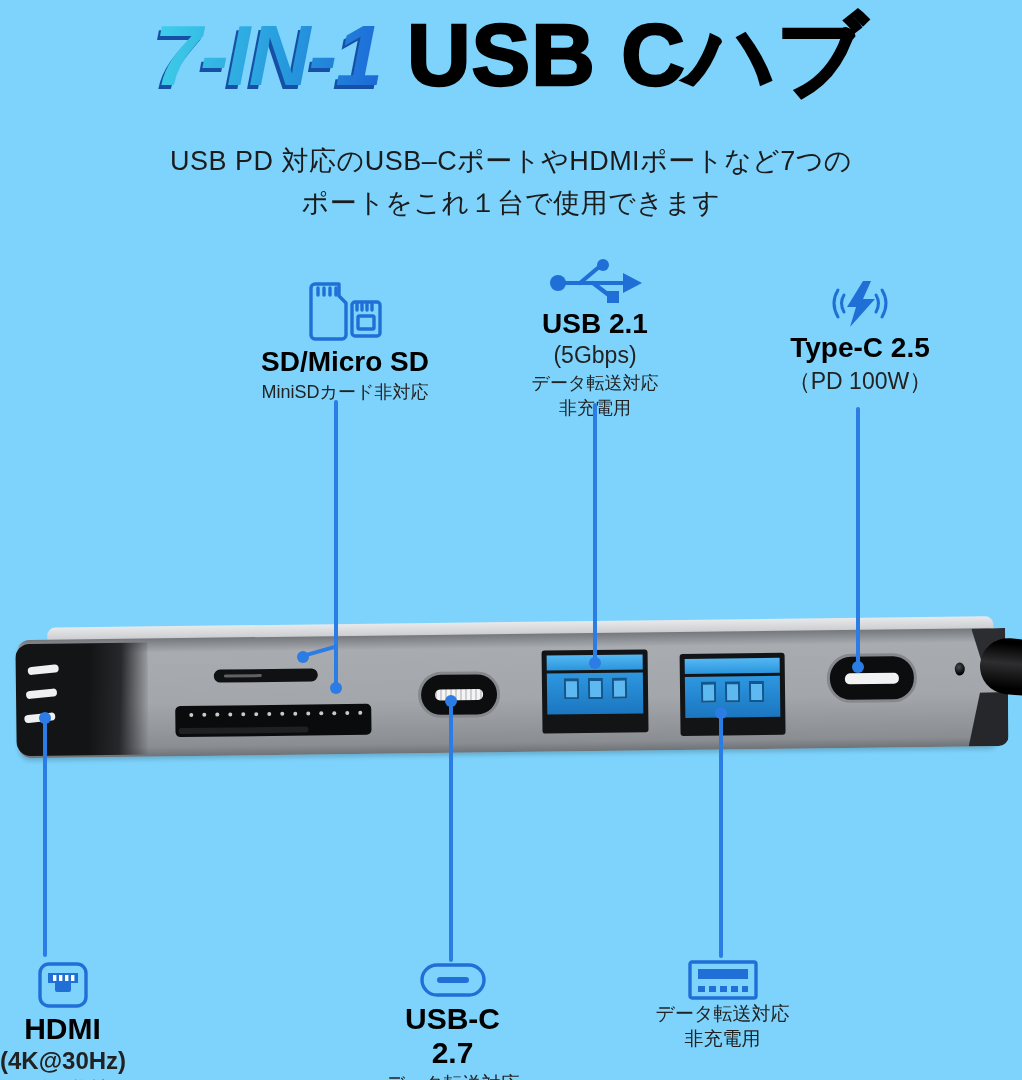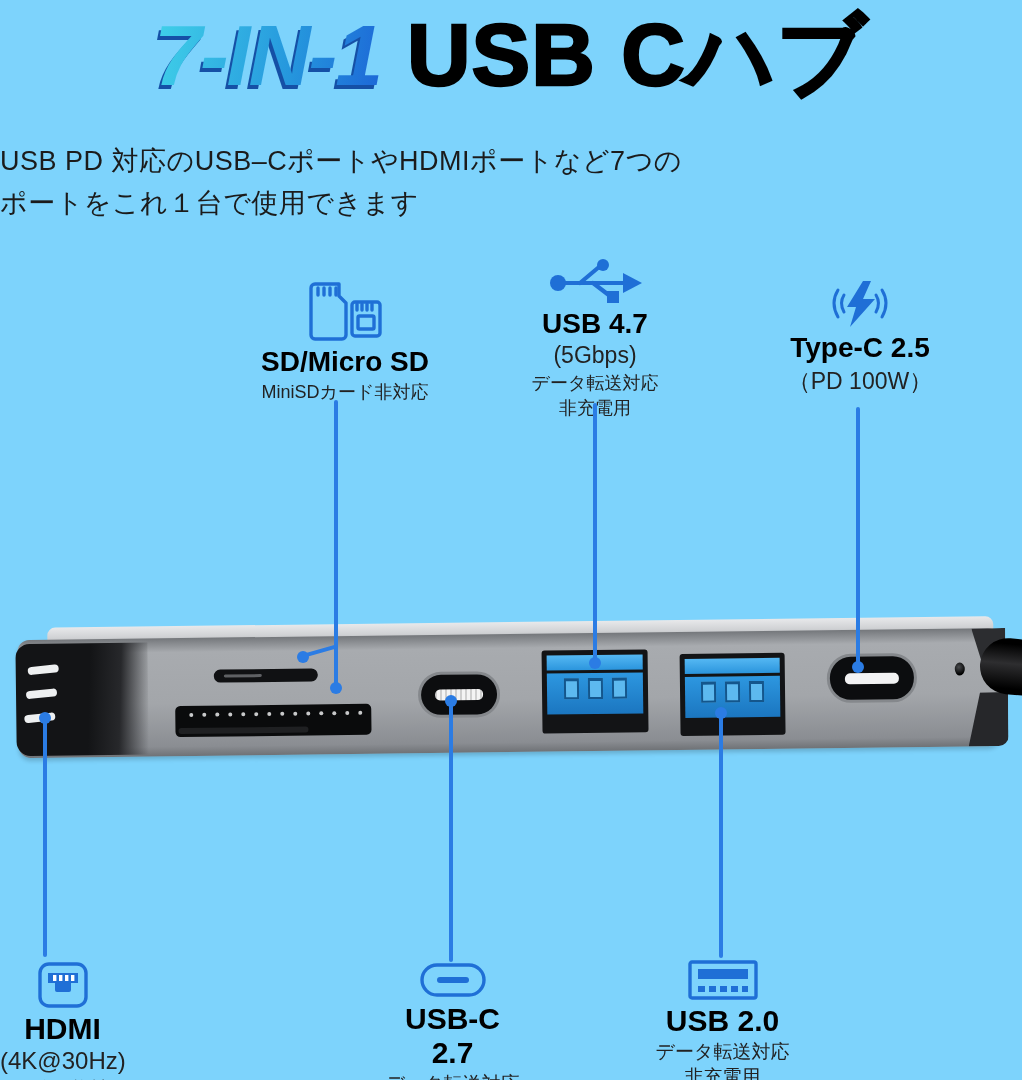--- a/index.html
+++ b/index.html
@@ -9,38 +9,38 @@
   
   .title-row{position:absolute;top:-4px;left:0;width:100%;text-align:center;white-space:nowrap;}
   .title-hl{display:inline-block;font-size:86px;font-weight:900;font-style:italic;letter-spacing:-2px;
             background:linear-gradient(100deg,#3ecde8 5%,#2596dd 55%,#1b5fd6 95%);
             -webkit-background-clip:text;background-clip:text;color:transparent;
             filter:drop-shadow(-3px 4px 0 #1550a6);padding-right:26px;}
   .title-rest{display:inline-block;font-size:88px;font-weight:900;color:#000;letter-spacing:1px;
               -webkit-text-stroke:2.5px #000;}
 
   
-  .subtitle{position:absolute;top:140px;left:0;width:100%;text-align:left;
+  .subtitle{position:absolute;top:140px;left:0;width:100%;text-align:center;
             font-size:27px;line-height:42px;color:#1b1b1b;letter-spacing:0.5px;}
 
   
   .feat{position:absolute;text-align:center;}
   .feat .ic{display:block;margin:0 auto;}
   .feat-title{font-size:28px;font-weight:bold;color:#000;margin-top:4px;}
   .feat-spec{font-size:23px;color:#222;margin-top:2px;}
   .feat-note{font-size:18px;color:#222;margin-top:3px;line-height:22px;}
   .f-sd{left:230px;top:280px;width:230px;}
   .f-usb3{left:495px;top:256px;width:200px;}
   .f-typec{left:735px;top:280px;width:250px;}
 
   
   .bot{position:absolute;text-align:center;}
   .bot .ic{display:block;margin:0 auto;}
   .bot-title{font-size:30px;font-weight:bold;color:#000;margin-top:4px;}
-  .bot-spec{font-size:24px;color:#222;margin-top:1px;}
+  .bot-spec{font-size:24px;color:#222;margin-top:1px;font-weight:bold;}
   .bot-note{font-size:19px;color:#222;margin-top:2px;line-height:23px;}
   .b-hdmi{left:0px;top:962px;width:125px;}
   .b-usbc2{left:380px;top:962px;width:145px;}
   .b-usb2{left:650px;top:960px;width:145px;}
 
   
   .line{position:absolute;width:4px;background:#2b7ce4;border-radius:2px;z-index:6;}
   .lineh{position:absolute;height:4px;background:#2b7ce4;border-radius:2px;z-index:6;}
   .dot{position:absolute;width:12px;height:12px;border-radius:50%;background:#2b7ce4;z-index:7;}
 
@@ -125,21 +125,21 @@
   <div class="feat f-usb3">
     <svg class="ic" width="96" height="48" viewBox="0 0 96 48">
       <circle class="blue-fill" cx="11" cy="27" r="8"></circle>
       <line class="blue-stroke" x1="11" y1="27" x2="80" y2="27" style="stroke-width:4.2"></line>
       <polygon class="blue-fill" points="76,17 95,27 76,37"></polygon>
       <line class="blue-stroke" x1="33" y1="27" x2="52" y2="11" style="stroke-width:4.2"></line>
       <circle class="blue-fill" cx="56" cy="9" r="6"></circle>
       <line class="blue-stroke" x1="46" y1="27" x2="63" y2="40" style="stroke-width:4.2"></line>
       <rect class="blue-fill" x="60" y="35" width="12" height="12"></rect>
     </svg>
-    <div class="feat-title">USB 4.7</div>
+    <div class="feat-title">USB 2.1</div>
     <div class="feat-spec">(5Gbps)</div>
     <div class="feat-note">データ転送対応</div>
     <div class="feat-note">非充電用</div>
   </div>
 
   <div class="feat f-typec">
     <svg class="ic" width="78" height="48" viewBox="0 0 78 48">
       <polygon class="blue-fill" points="42,1 26,27 35,27 29,47 54,19 42,19 50,1"></polygon>
       <path class="blue-stroke" d="M17 10 q-8 13 0 27" style="stroke-width:3"></path>
       <path class="blue-stroke" d="M23 15 q-5 8 0 17" style="stroke-width:3"></path>
@@ -256,18 +256,17 @@
   <div class="bot b-usb2">
     <svg class="ic" width="70" height="40" viewBox="0 0 70 40">
       <rect class="blue-stroke" x="2" y="2" width="66" height="36" rx="2"></rect>
       <rect class="blue-fill" x="10" y="9" width="50" height="10"></rect>
       <rect class="blue-fill" x="10" y="26" width="7" height="6"></rect>
       <rect class="blue-fill" x="21" y="26" width="7" height="6"></rect>
       <rect class="blue-fill" x="32" y="26" width="7" height="6"></rect>
       <rect class="blue-fill" x="43" y="26" width="7" height="6"></rect>
       <rect class="blue-fill" x="54" y="26" width="6" height="6"></rect>
     </svg>
-    <div class="bot-title">USB 2.0</div>
     <div class="bot-note">データ転送対応</div>
     <div class="bot-note">非充電用</div>
   </div>
 
 </div>
 
 </body></html>

